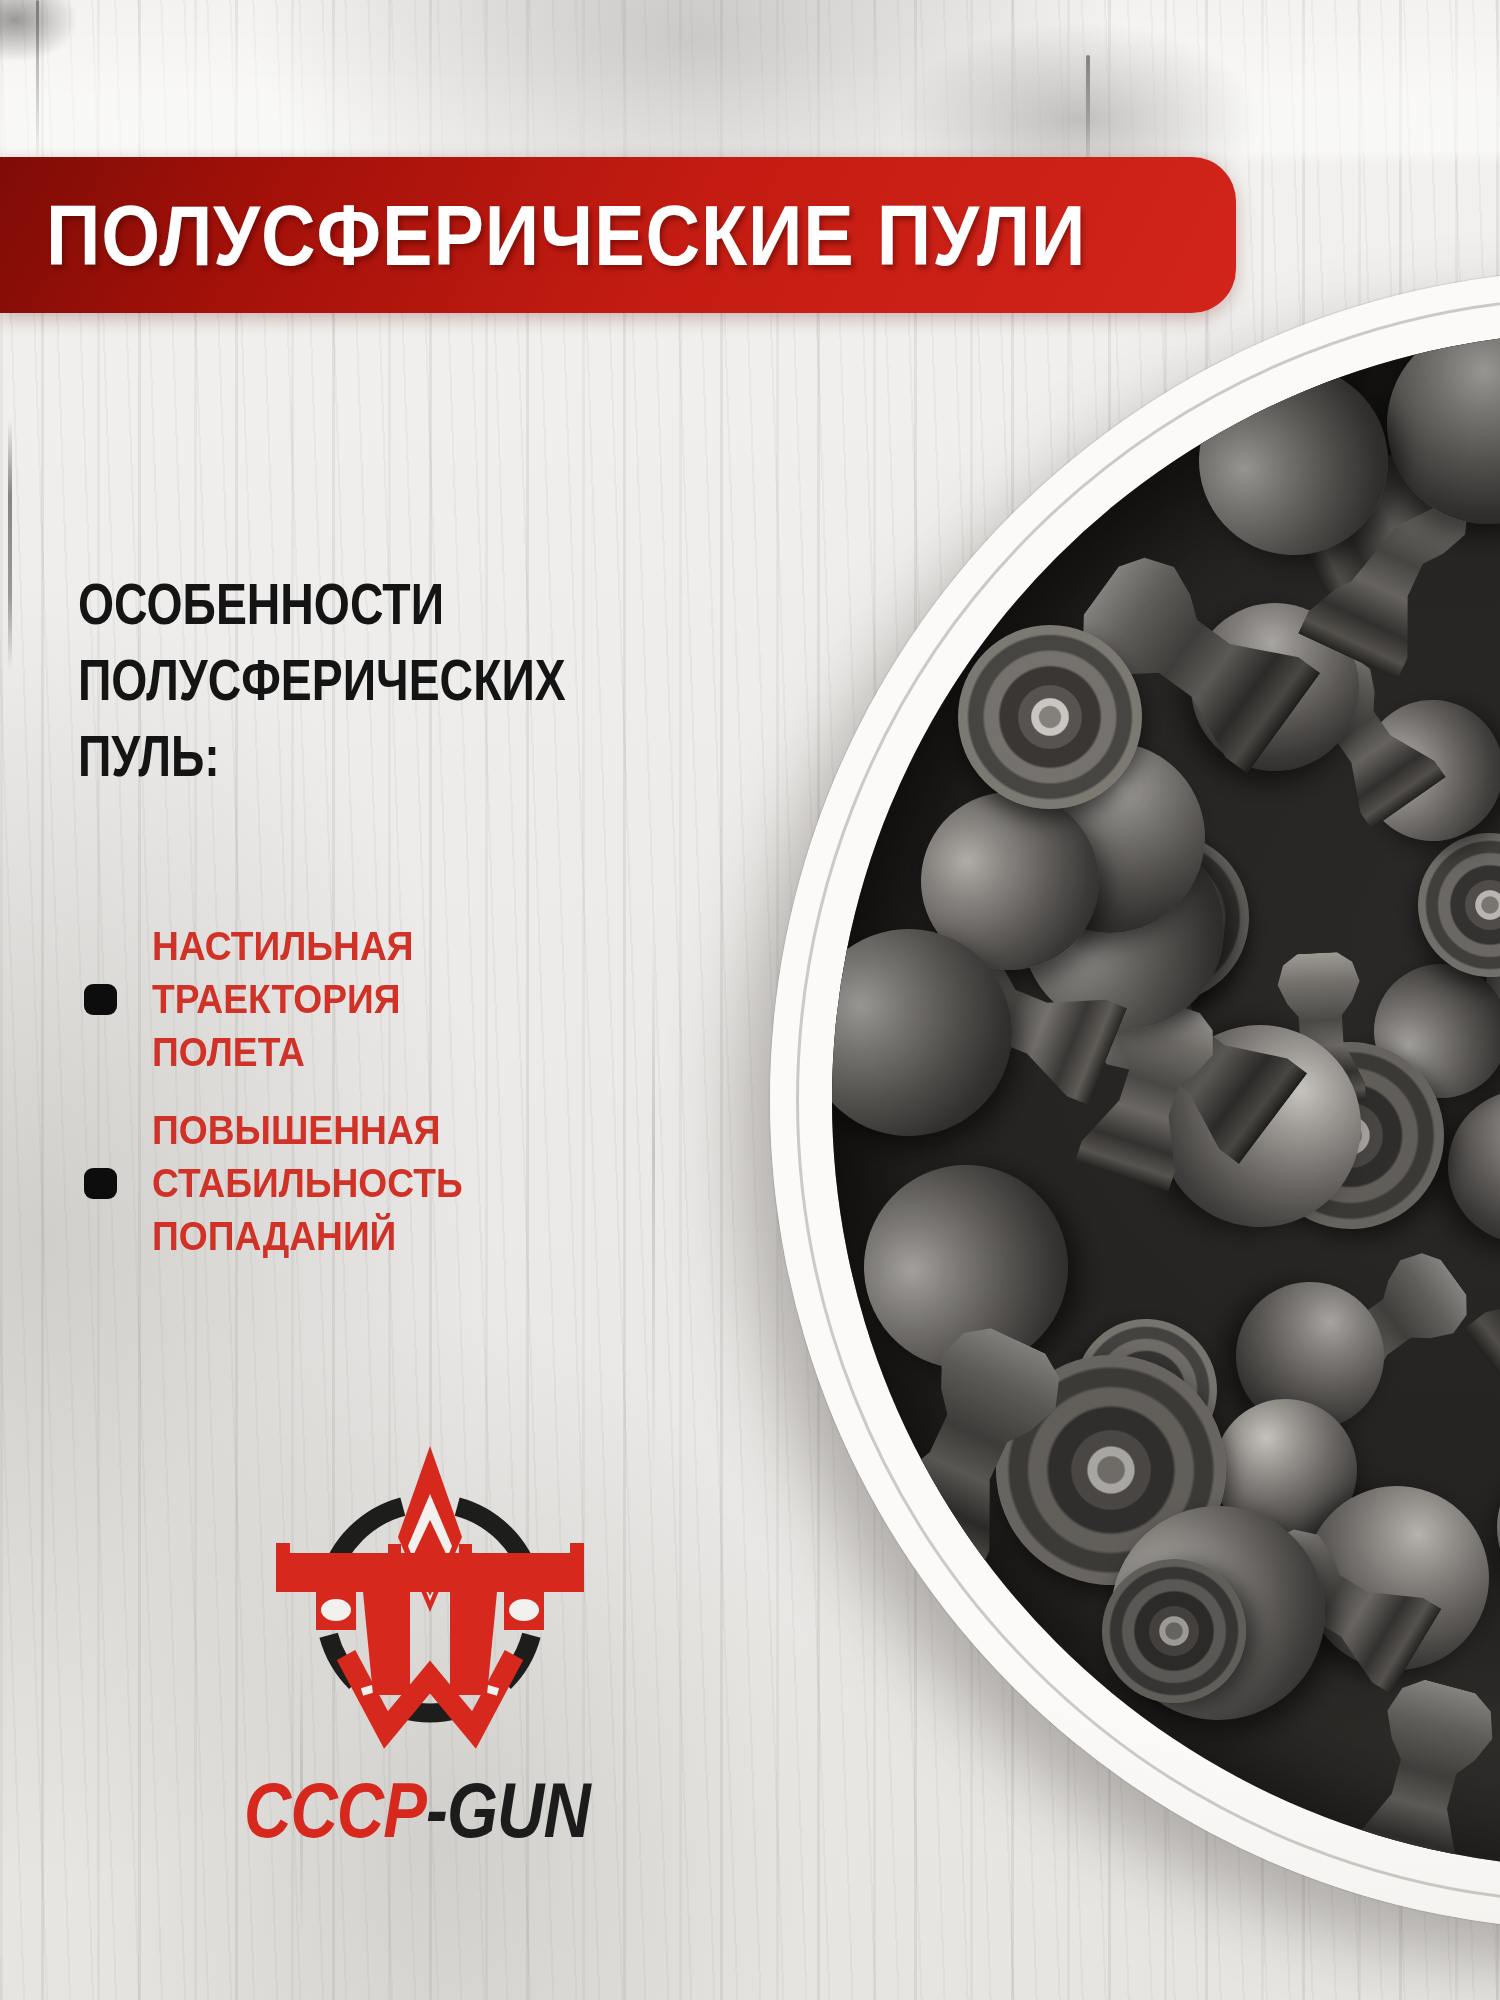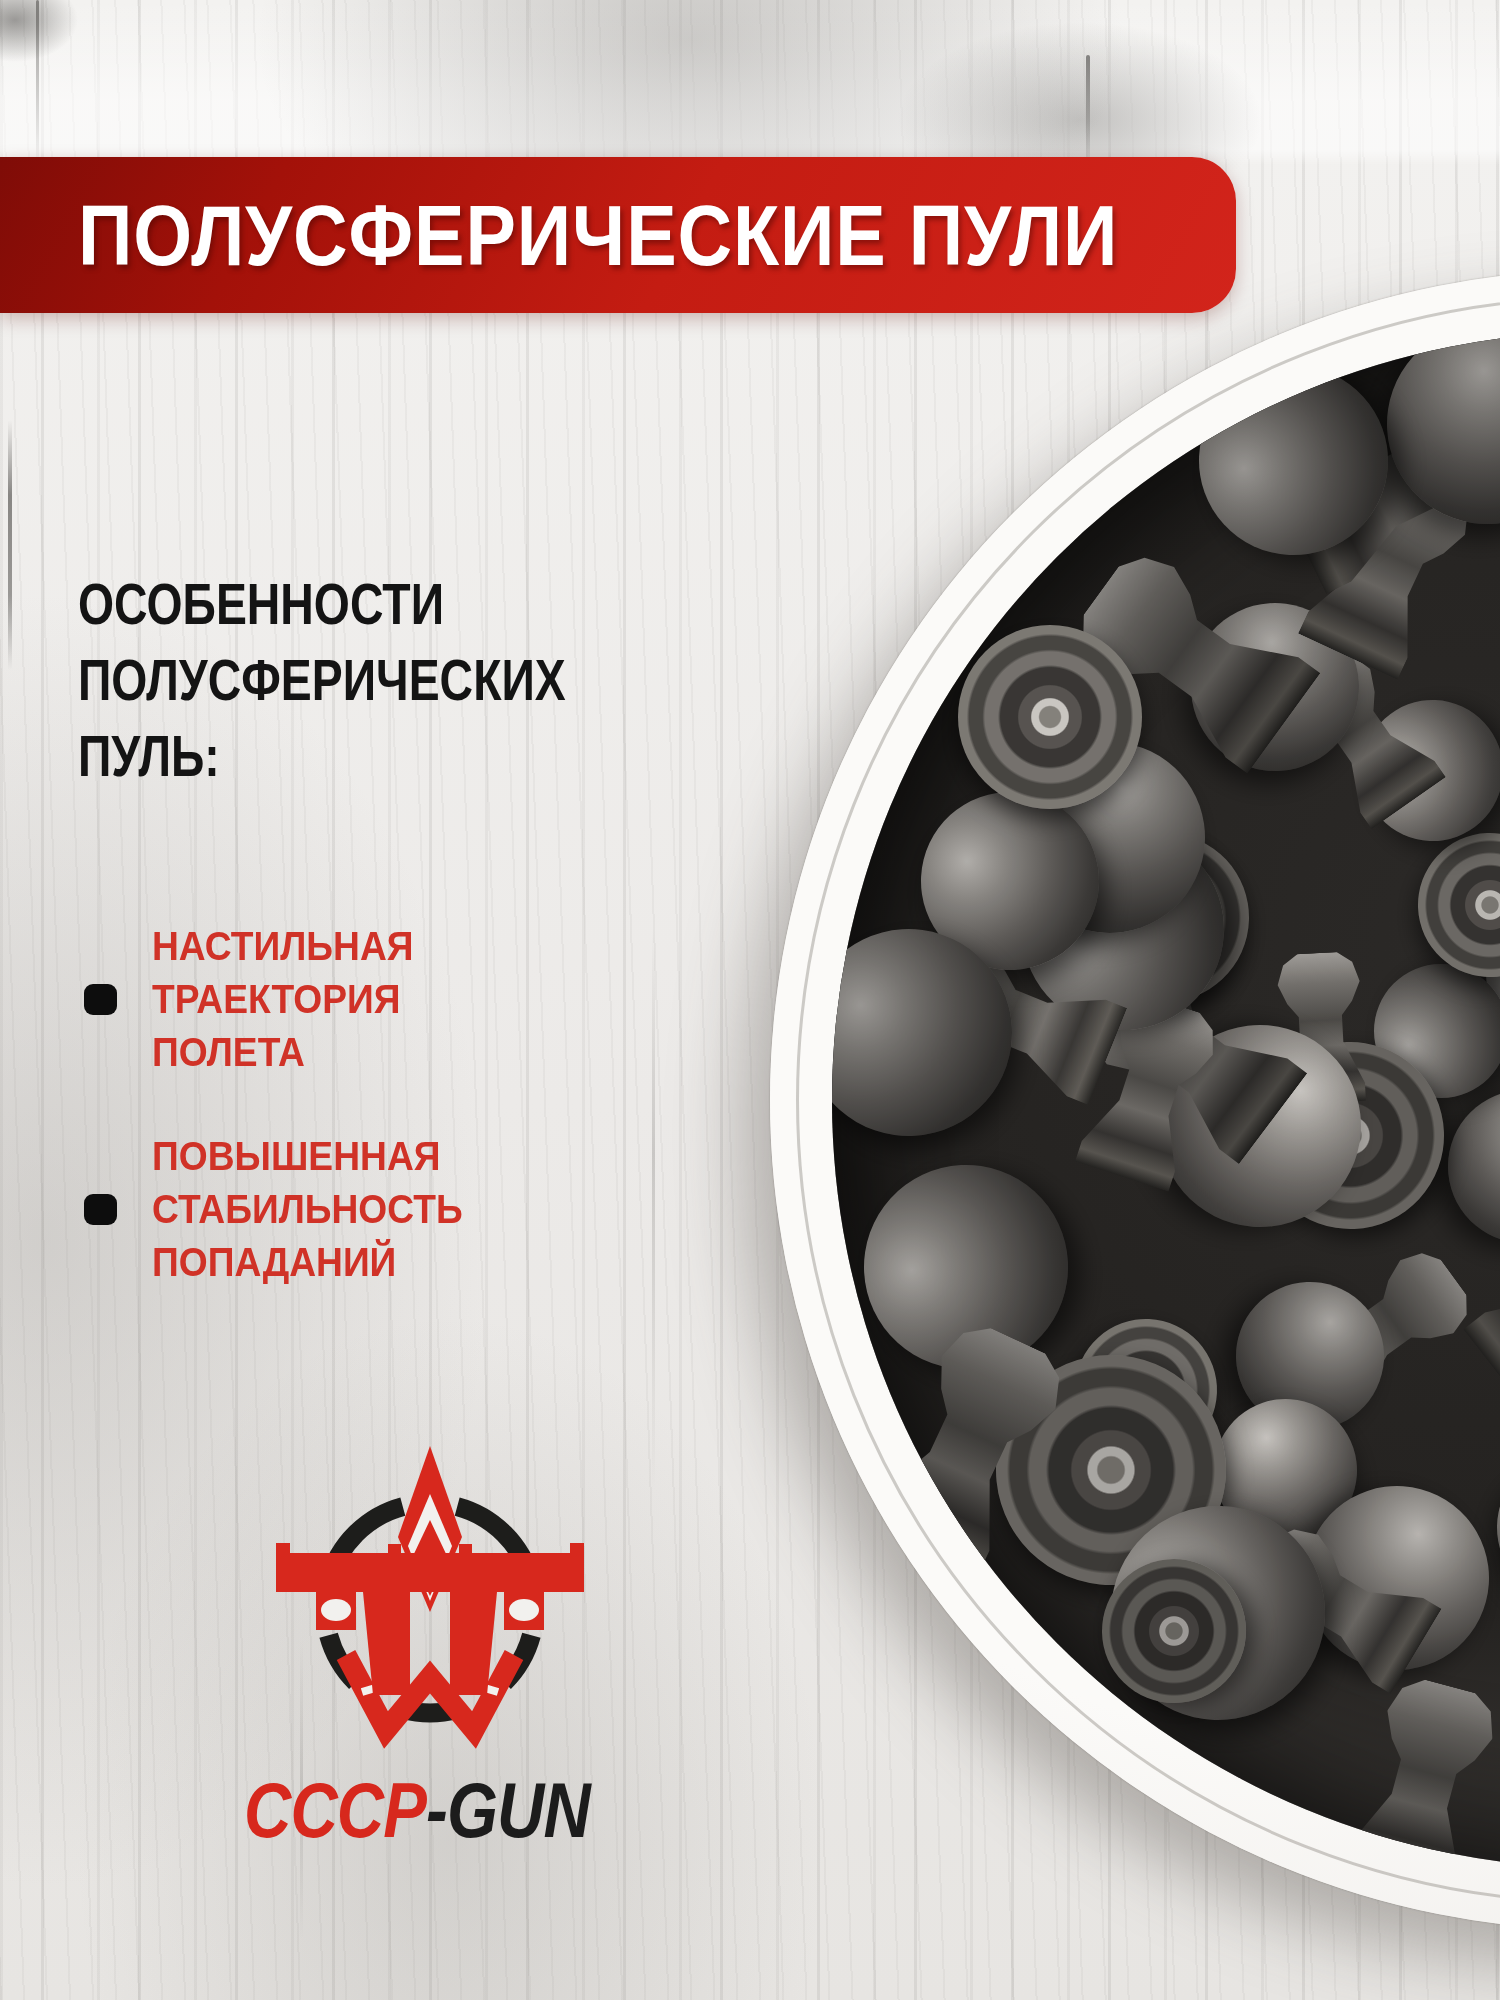--- a/index.html
+++ b/index.html
@@ -59,37 +59,37 @@
   .p-side{
     clip-path:polygon(32% 0%,68% 0%,82% 7%,88% 20%,80% 33%,70% 42%,70% 60%,88% 88%,88% 100%,12% 100%,12% 88%,30% 60%,30% 42%,20% 33%,12% 20%,18% 7%);
     background:linear-gradient(180deg,#9b9894 0%,#706d69 20%,#4a4845 45%,#6b6864 62%,#343230 80%,#57544f 92%,#232220 100%);}
 
   
   .banner{
     position:absolute;z-index:5;left:0;top:157px;width:1236px;height:156px;
     border-radius:0 44px 44px 0;
     background:linear-gradient(118deg,#7f0c07 0%,#a31109 22%,#c41c12 55%,#d2241b 100%);
     box-shadow:0 6px 18px rgba(90,10,5,.25);
-    display:flex;align-items:center;padding-left:78px;box-sizing:border-box;
+    display:flex;align-items:center;padding-left:46px;box-sizing:border-box;
   }
   .banner-title{
     color:#ffffff;font-weight:bold;font-size:86px;line-height:1;white-space:nowrap;
     transform:scaleX(.88);transform-origin:left center;letter-spacing:1px;
     text-shadow:3px 4px 6px rgba(70,5,2,.45);
   }
 
   
   .heading{
     position:absolute;z-index:5;left:78px;top:566px;
     color:#141414;font-weight:bold;font-size:58px;line-height:76px;
     transform:scaleX(.80);transform-origin:left top;white-space:nowrap;
   }
   .bullet{position:absolute;z-index:5;left:84px;display:flex;gap:35px;justify-content:flex-end;}
   .bullet.b1{top:920px;}
-  .bullet.b2{top:1130px;}
+  .bullet.b2{top:1104px;}
   .marker{width:33px;height:31px;margin-top:64px;background:#0d0d0d;border-radius:9px;flex:0 0 auto;}
   .bullet-lines{
     color:#d03227;font-weight:bold;font-size:40px;line-height:53px;
     transform:scaleX(.93);transform-origin:left top;white-space:nowrap;
   }
 
   
   .logo{position:absolute;z-index:5;left:250px;top:1440px;width:380px;}
   .logo svg{display:block;}
   .logo-text{

